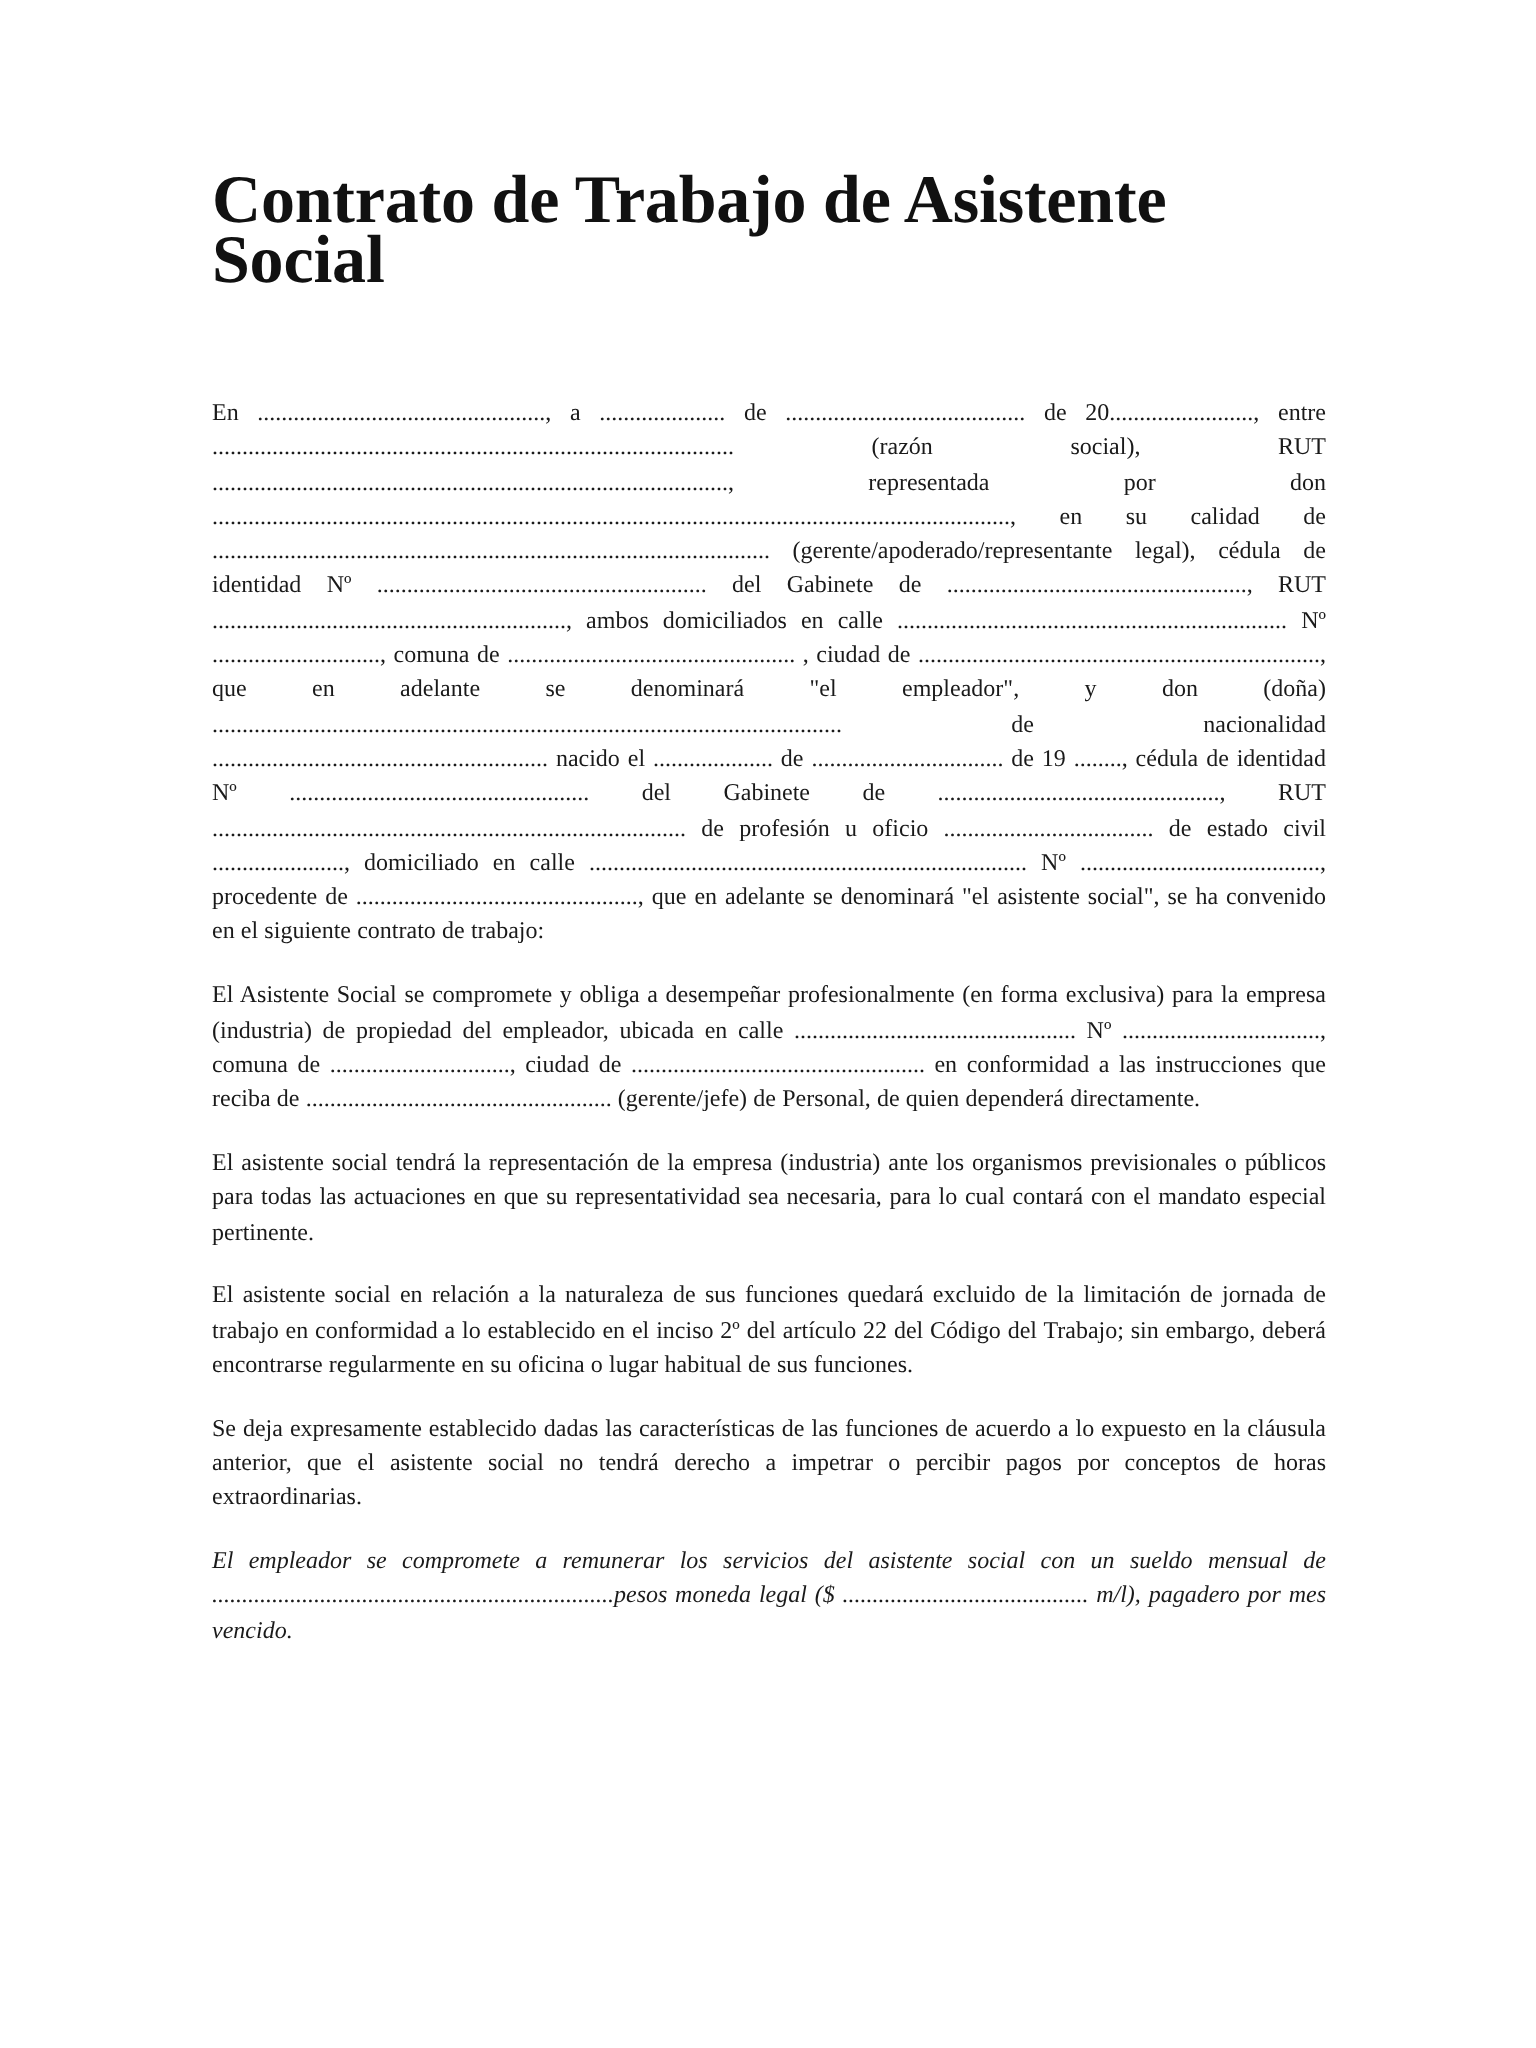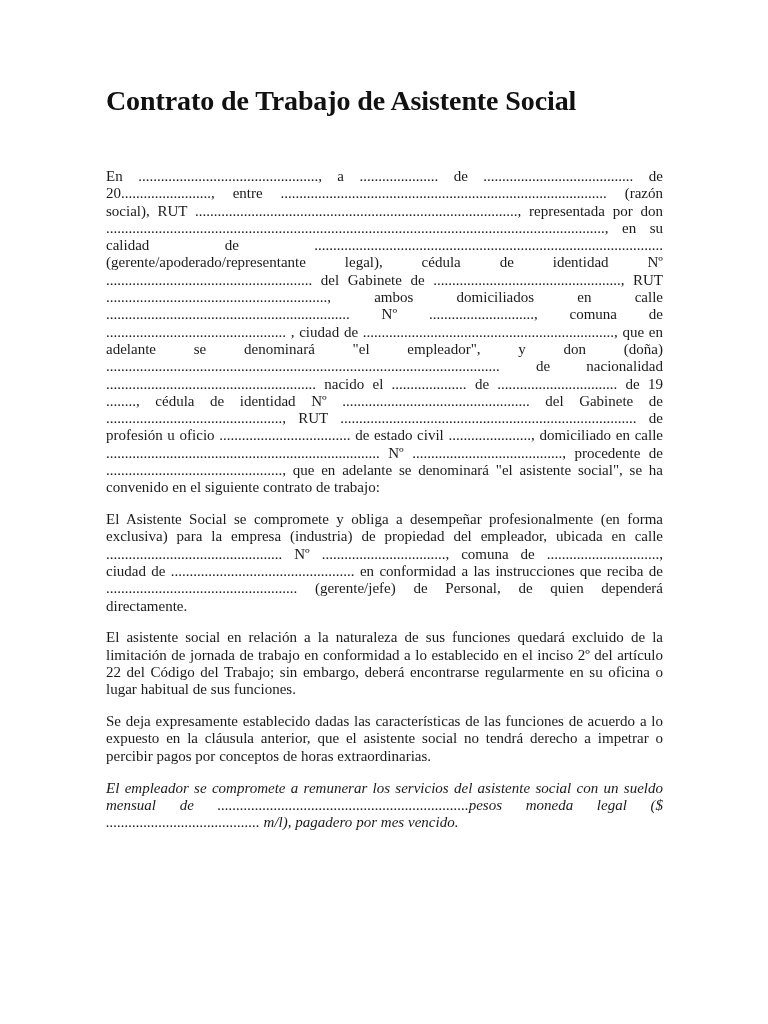--- a/index.html
+++ b/index.html
@@ -26,30 +26,30 @@
     position: absolute;
     left: 106px;
     top: 86px;
     width: 557px;
   }
   h1#title {
     margin: 0 0 52px 0;
     padding: 0;
     font-family: "Liberation Serif", "DejaVu Serif", serif;
     font-weight: bold;
-    font-size: 28px;
+    font-size: 34px;
     line-height: 30px;
     letter-spacing: -0.1px;
     color: #111111;
     text-align: left;
   }
   p.para {
     margin: 0 0 14.5px 0;
     padding: 0;
-    font-size: 15px;
+    font-size: 12px;
     line-height: 17.3px;
     text-align: justify;
     text-justify: inter-word;
     color: #1a1a1a;
     word-spacing: 0.1px;
   }
   p.para:last-child {
     margin-bottom: 0;
     font-style: italic;
   }
@@ -59,20 +59,21 @@
 
 <div id="page">
   <div id="doc">
 
     <h1 id="title">Contrato de Trabajo de Asistente Social</h1>
 
     <p class="para">En ................................................, a ..................... de ........................................ de 20........................, entre ....................................................................................... (razón social), RUT ......................................................................................, representada por don ....................................................................................................................................., en su calidad de ............................................................................................. (gerente/apoderado/representante legal), cédula de identidad Nº ....................................................... del Gabinete de .................................................., RUT ..........................................................., ambos domiciliados en calle ................................................................. Nº ............................, comuna de ................................................ , ciudad de ..................................................................., que en adelante se denominará "el empleador", y don (doña) ......................................................................................................... de nacionalidad ........................................................ nacido el .................... de ................................ de 19 ........, cédula de identidad Nº .................................................. del Gabinete de ..............................................., RUT ............................................................................... de profesión u oficio ................................... de estado civil ......................, domiciliado en calle ......................................................................... Nº ........................................, procedente de ..............................................., que en adelante se denominará "el asistente social", se ha convenido en el siguiente contrato de trabajo:</p>
 
     <p class="para">El Asistente Social se compromete y obliga a desempeñar profesionalmente (en forma exclusiva) para la empresa (industria) de propiedad del empleador, ubicada en calle ............................................... Nº ................................., comuna de .............................., ciudad de ................................................. en conformidad a las instrucciones que reciba de ................................................... (gerente/jefe) de Personal, de quien dependerá directamente.</p>
 
+    <p class="para">El asistente social tendrá la representación de la empresa (industria) ante los organismos previsionales o públicos para todas las actuaciones en que su representatividad sea necesaria, para lo cual contará con el mandato especial pertinente.</p>
 
     <p class="para">El asistente social en relación a la naturaleza de sus funciones quedará excluido de la limitación de jornada de trabajo en conformidad a lo establecido en el inciso 2º del artículo 22 del Código del Trabajo; sin embargo, deberá encontrarse regularmente en su oficina o lugar habitual de sus funciones.</p>
 
     <p class="para">Se deja expresamente establecido dadas las características de las funciones de acuerdo a lo expuesto en la cláusula anterior, que el asistente social no tendrá derecho a impetrar o percibir pagos por conceptos de horas extraordinarias.</p>
 
     <p class="para">El empleador se compromete a remunerar los servicios del asistente social con un sueldo mensual de ...................................................................pesos moneda legal ($ ......................................... m/l), pagadero por mes vencido.</p>
 
   </div>
 </div>
 

